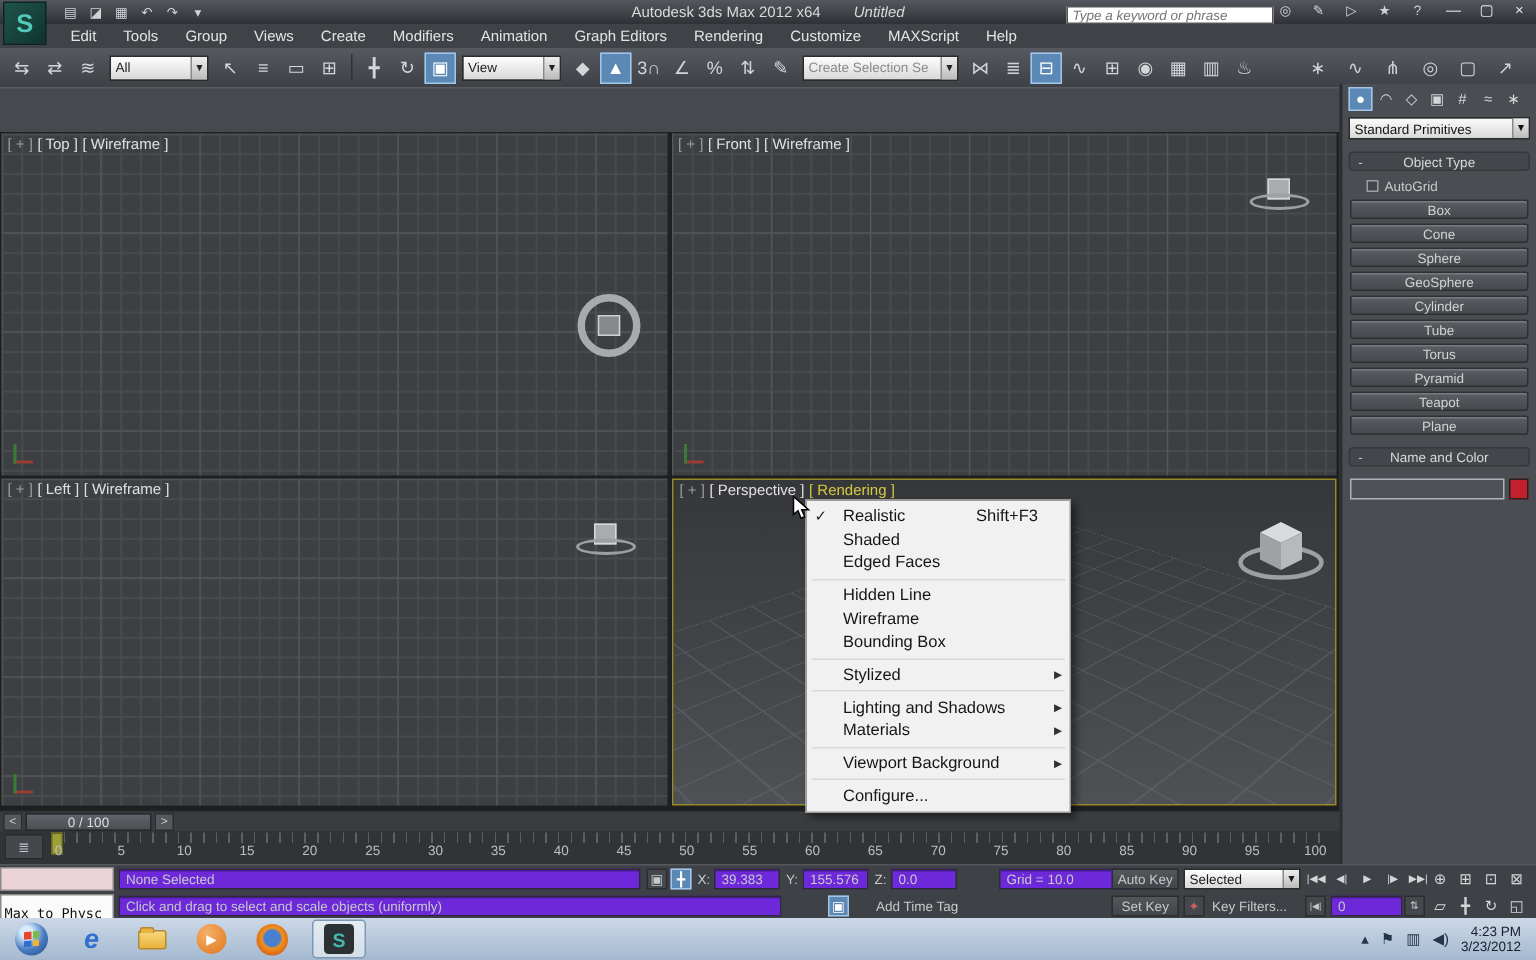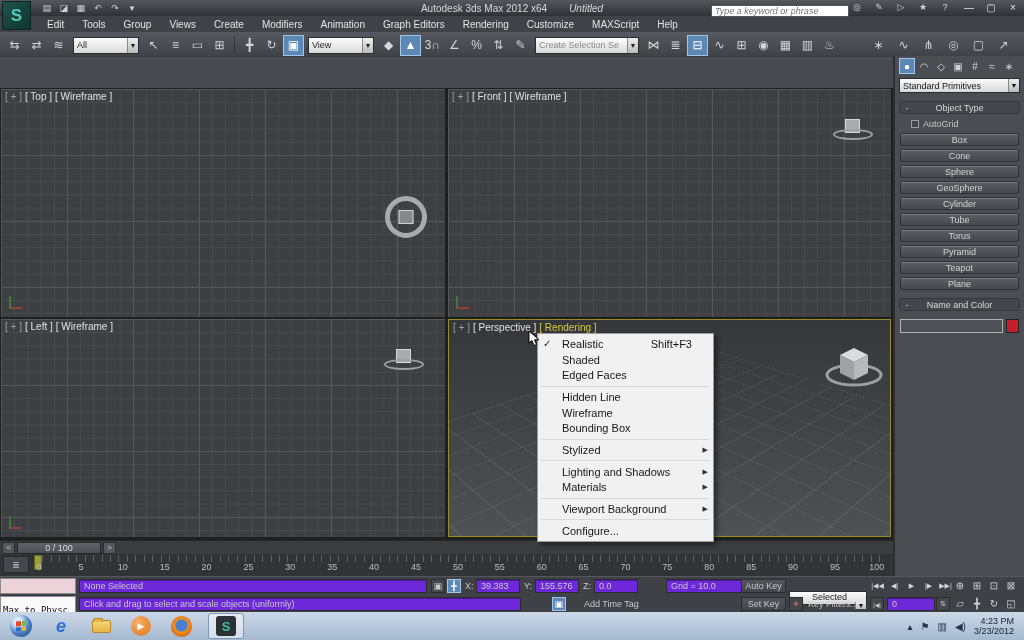--- a/index.html
+++ b/index.html
@@ -150,22 +150,22 @@
     display:flex; align-items:center; padding:0 4px; position:absolute; height:14px; top:2px; }
   #mxs-pink { position:absolute; left:0; top:1px; width:76px; height:16px; background:#ecd3d9; border:1px solid #8a8a8a; }
   #mxs-white { position:absolute; left:0; top:1px; width:76px; height:28px; background:#fafafa; border:1px solid #8a8a8a;
     color:#111; font-family:"DejaVu Sans Mono", monospace; font-size:9px; display:flex; align-items:center; padding-left:2px; white-space:nowrap; overflow:hidden; }
   .sbtn { position:absolute; top:2px; height:14px; background:linear-gradient(#53575c,#42464a);
     border:1px solid #2b2d2f; color:#c6c9cb; display:flex; align-items:center; justify-content:center; }
   .sicon { position:absolute; top:2px; width:14px; height:14px; background:#44484c; border:1px solid #2b2d2f;
     color:#c6c9cb; font-size:9px; display:flex; align-items:center; justify-content:center; }
   .sicon.active { background:#5c88b5; border-color:#a3c6e8; color:#fff; }
   .slabel { position:absolute; top:4px; }
-  .scombo { position:absolute; top:14px; height:14px; background:linear-gradient(#fdfdfd,#d9d9d9);
-    border:1px solid #2c2c2c; color:#1a1a1a; display:flex; align-items:center; padding-left:3px;flex-direction:column; }
+  .scombo { position:absolute; top:2px; height:14px; background:linear-gradient(#fdfdfd,#d9d9d9);
+    border:1px solid #2c2c2c; color:#1a1a1a; display:flex; align-items:center; padding-left:3px; }
   .scombo .carr { margin-left:auto; width:11px; height:100%; background:linear-gradient(#eee,#bbb);
     border-left:1px solid #888; font-size:7px; display:flex; align-items:center; justify-content:center; }
   #navgrid1, #navgrid2 { position:absolute; left:952px; top:1px; display:flex; gap:1px; }
   #navgrid1 .ticn, #navgrid2 .ticn { width:16px; height:15px; font-size:10px; }
 
   
   #taskbar { position:absolute; left:0; top:612px; width:1024px; height:28px;
     background:linear-gradient(#ccd8e7,#a4b9d0); display:flex; align-items:center; padding-left:8px; gap:14px; }
   .tbitem { width:26px; height:24px; display:flex; align-items:center; justify-content:center; }
   #orb { width:22px; height:22px; border-radius:50%;

